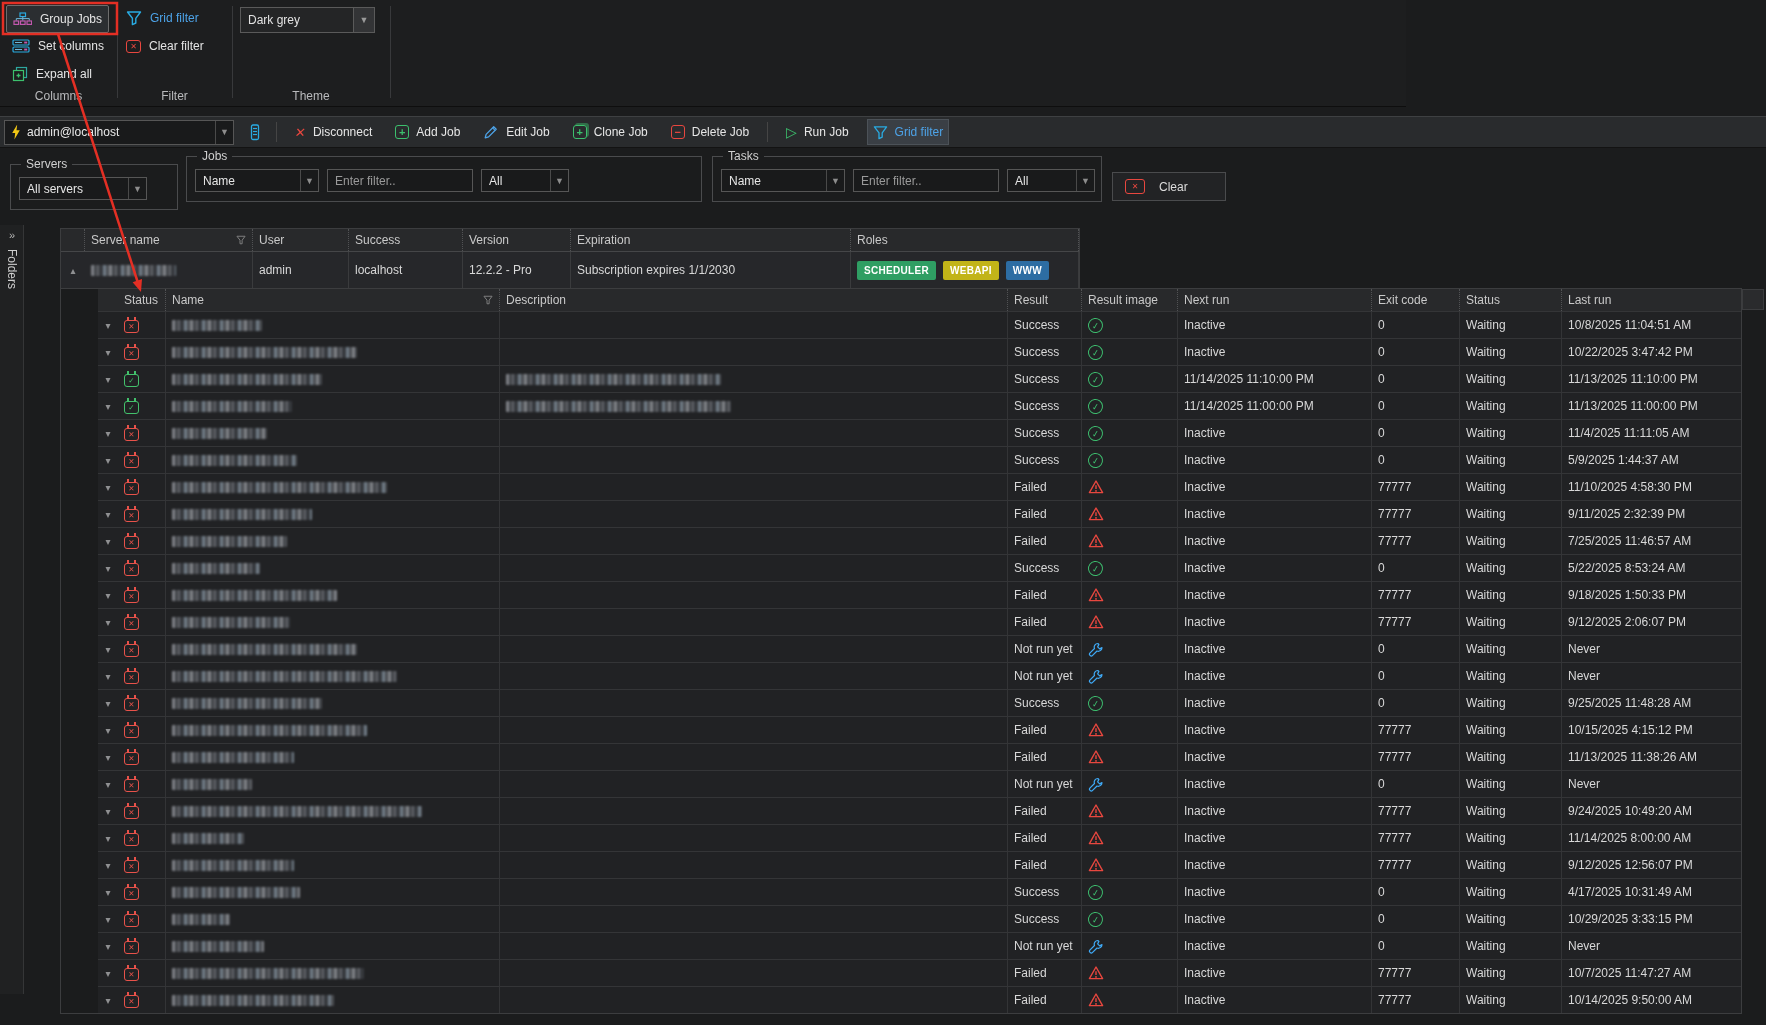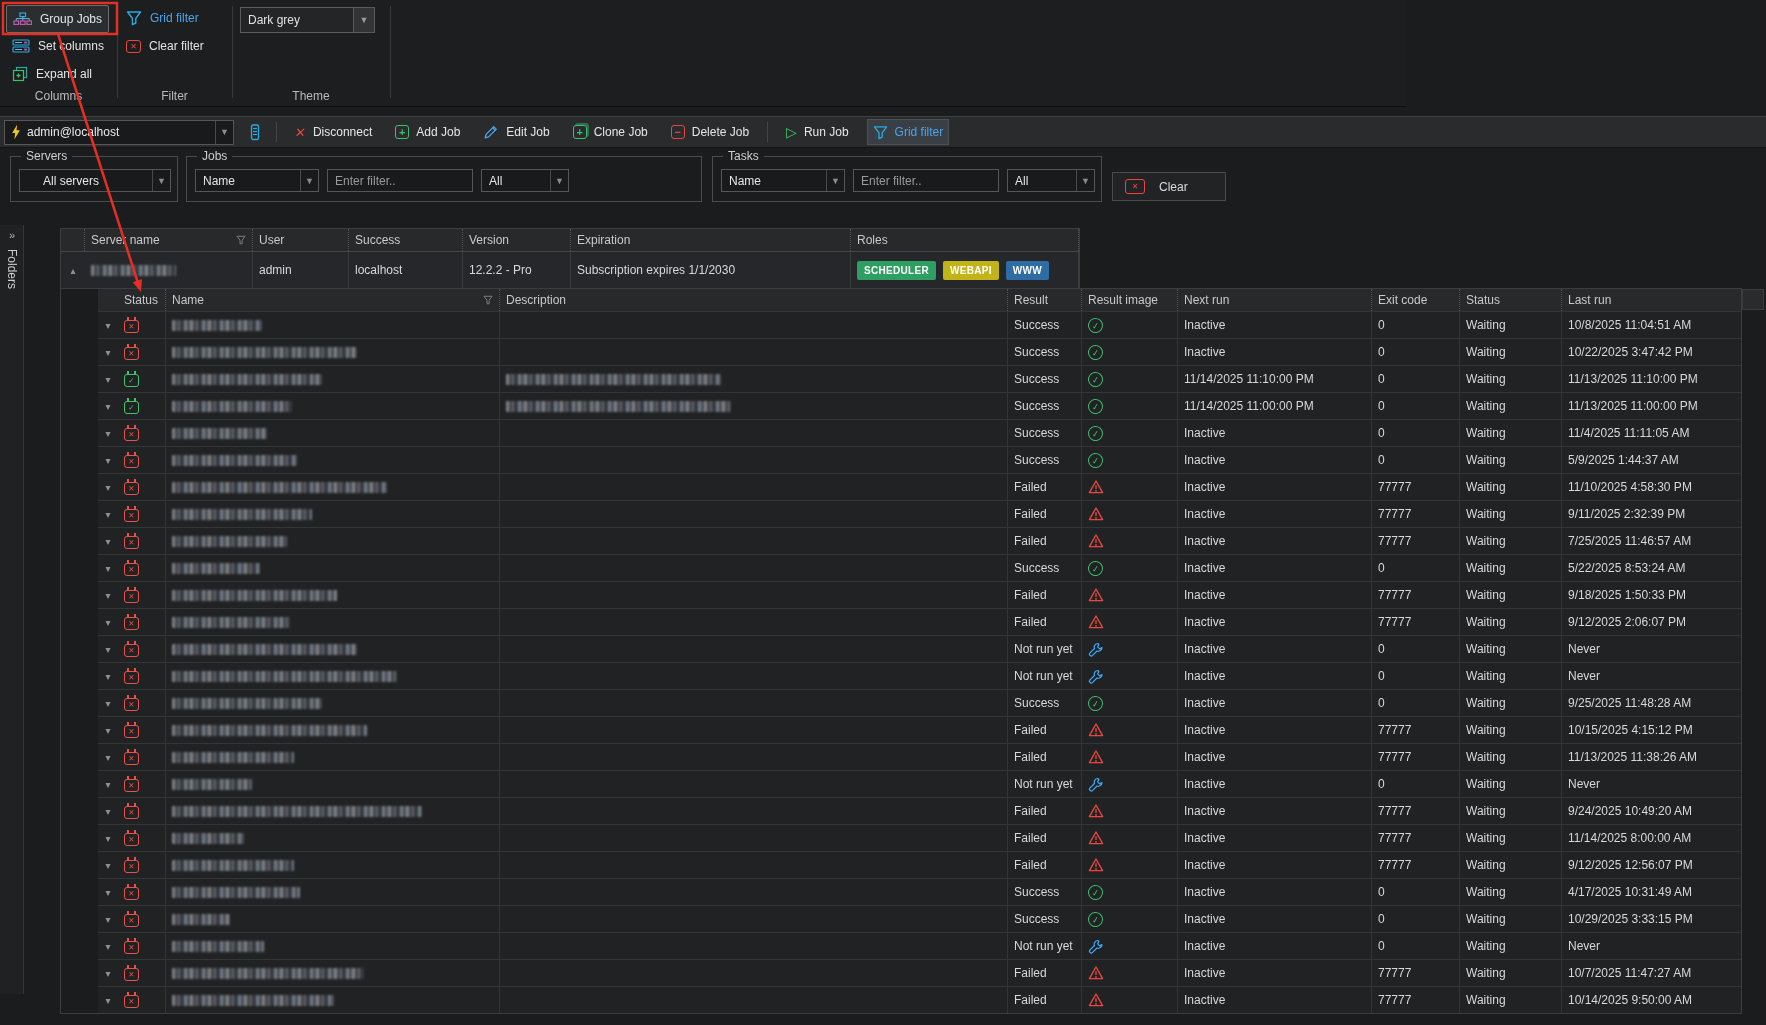--- a/index.html
+++ b/index.html
@@ -185,24 +185,24 @@
       <span class="lbl">Run Job</span>
     </div>
     <div class="tb-btn active">
       <svg width="15" height="15" viewBox="0 0 16 16">
         <path d="M1.5 2 h13 L9.8 8.3 V13 l-3.4 1.6 V8.3 Z" fill="none" stroke="#29abe2" stroke-width="1.4" stroke-linejoin="round"></path>
       </svg>
       <span class="lbl">Grid filter</span>
     </div>
   </div>
 
-  <div class="gbox" style="left:10px;width:168px;">
+  <div class="gbox" style="left:10px;width:168px;margin-top:8px;">
     <span class="cap">Servers</span>
     <div class="inner">
-      <div class="combo" style="width:152px;padding-left:16px;">
+      <div class="combo" style="width:128px;">
         <span class="val">All servers</span>
         <span class="arr">▼</span>
       </div>
     </div>
   </div>
 
   <div class="gbox" style="left:186px;width:516px;">
     <span class="cap">Jobs</span>
     <div class="inner">
       <div class="combo" style="width:124px;">

